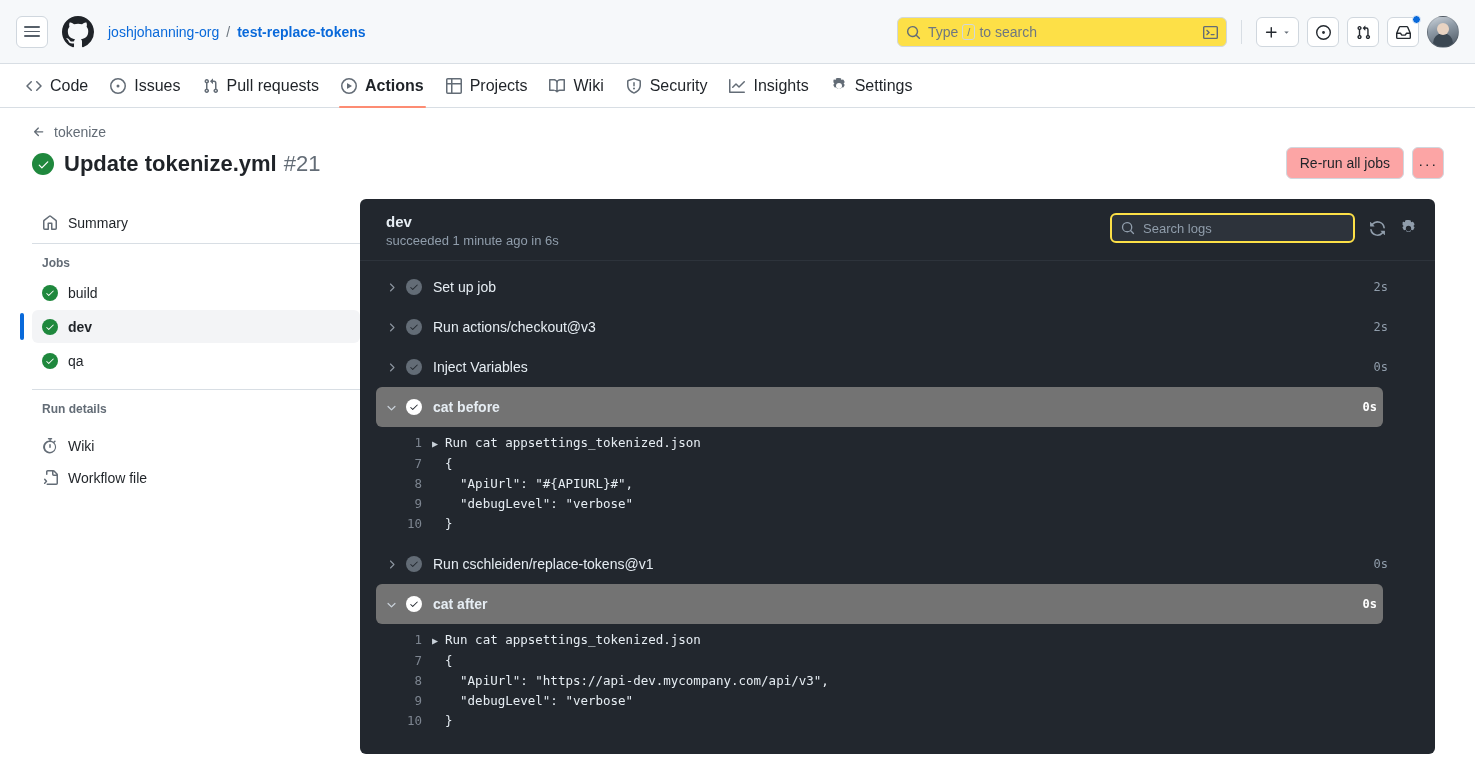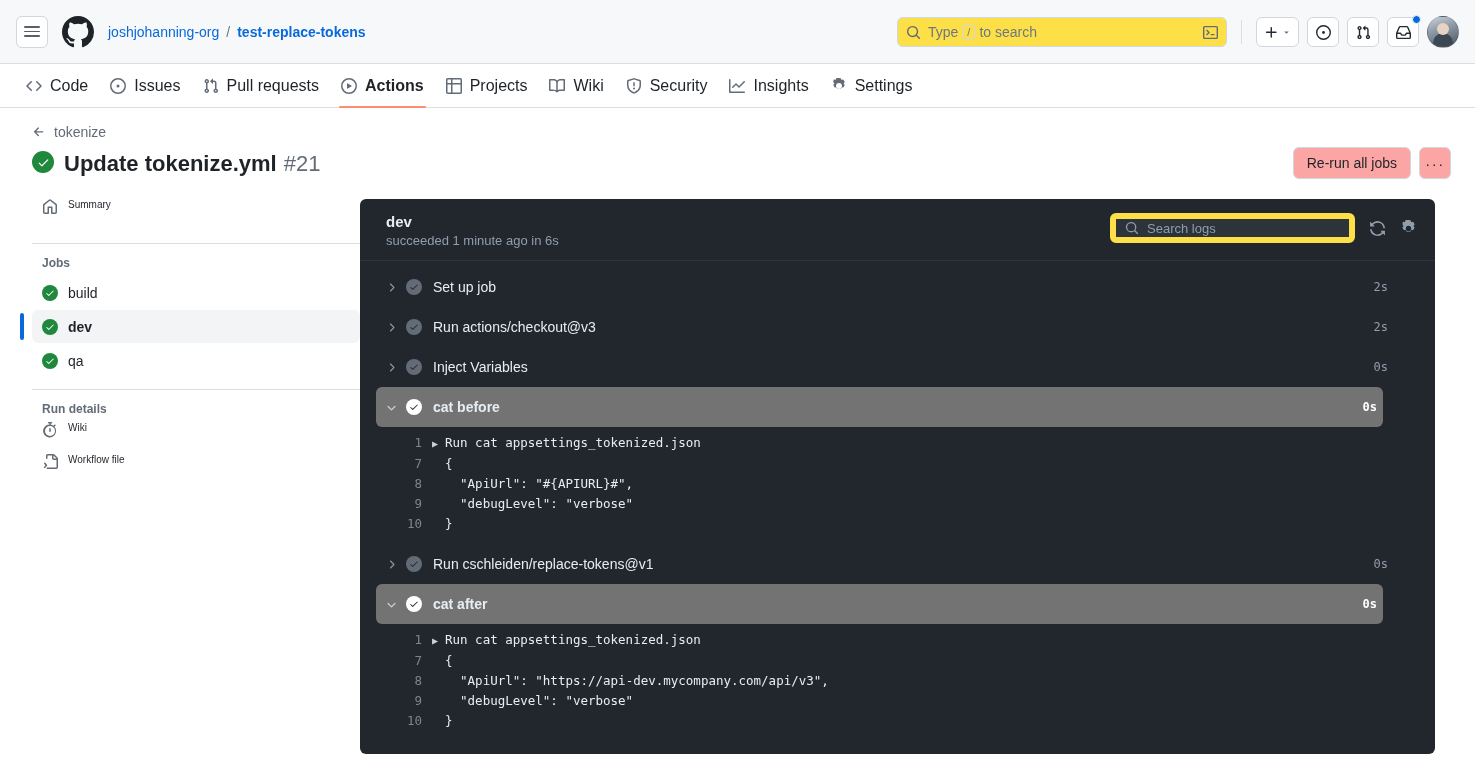--- a/index.html
+++ b/index.html
@@ -122,22 +122,22 @@
   .nav-item svg { flex: none; }
 
   
   .page { padding: 16px 20px 0 20px; }
   .back-link {
     display: inline-flex; align-items: center; gap: 8px;
     font-size: 14px; color: #636c76; text-decoration: none;
     margin-left: 12px;
   }
   .run-title-row {
-    display: flex; align-items: flex-start;
-    margin: 8px 4px 0 12px;
+    display: flex; align-items: center;
+    margin: 8px 11px 0 12px;
     position: relative;
   }
   .status-circle-lg {
     width: 22px; height: 22px; border-radius: 50%;
     background: #1f883d;
     display: flex; align-items: center; justify-content: center;
     margin-right: 10px; flex: none;
   }
   .run-title { font-size: 22px; font-weight: 700; color: #1f2328; }
   .run-number { font-size: 22px; font-weight: 400; color: #636c76; margin-left: 7px; }
@@ -156,24 +156,24 @@
   .btn-kebab {
     width: 32px; height: 32px; padding: 0;
     justify-content: center; letter-spacing: 1.5px;
     font-size: 15px; line-height: 1;
   }
 
   
   .main-split { display: flex; margin-top: 22px; }
   .sidebar { width: 340px; flex: none; padding-left: 12px; }
   .side-link {
-    display: flex; align-items: flex-start; gap: 10px;
+    display: flex; align-items: flex-end; gap: 10px;
     height: 32px; padding: 0 10px;
     border-radius: 6px;
-    font-size: 10px; color: #1f2328;
+    font-size: 14px; color: #1f2328;
     cursor: pointer; text-decoration: none;
     position: relative;
   }
   .side-sep { height: 1px; background: #d8dee4; margin: 12px 0 12px 0; }
   .side-heading {
     font-size: 12px; font-weight: 600; color: #636c76;
     padding: 0 10px; margin-bottom: 6px;
   }
   .job-item {
     display: flex; align-items: center; gap: 10px;
@@ -209,21 +209,21 @@
     border-bottom: 1px solid #2d333b;
   }
   .log-job-name { font-size: 15px; font-weight: 700; color: #e6edf3; }
   .log-job-sub { font-size: 13px; color: #909dab; margin-top: 3px; }
   .log-head-right {
     position: absolute; right: 18px; top: 14px;
     display: flex; align-items: center; gap: 14px;
   }
   .log-search {
     width: 245px; height: 30px;
-    background: #2d333b; border: 6px solid #fde047;
+    background: #2d333b; border: 2px solid #fde047;
     border-radius: 6px;
     display: flex; align-items: center; gap: 8px;
     padding: 0 9px; cursor: text;
   }
   .log-search .ph { font-size: 13px; color: #909dab; }
   .log-icon-btn { cursor: pointer; display: flex; align-items: center; }
 
   .steps { padding: 6px 0 0 0; }
   .step-row {
     display: flex; align-items: center;

